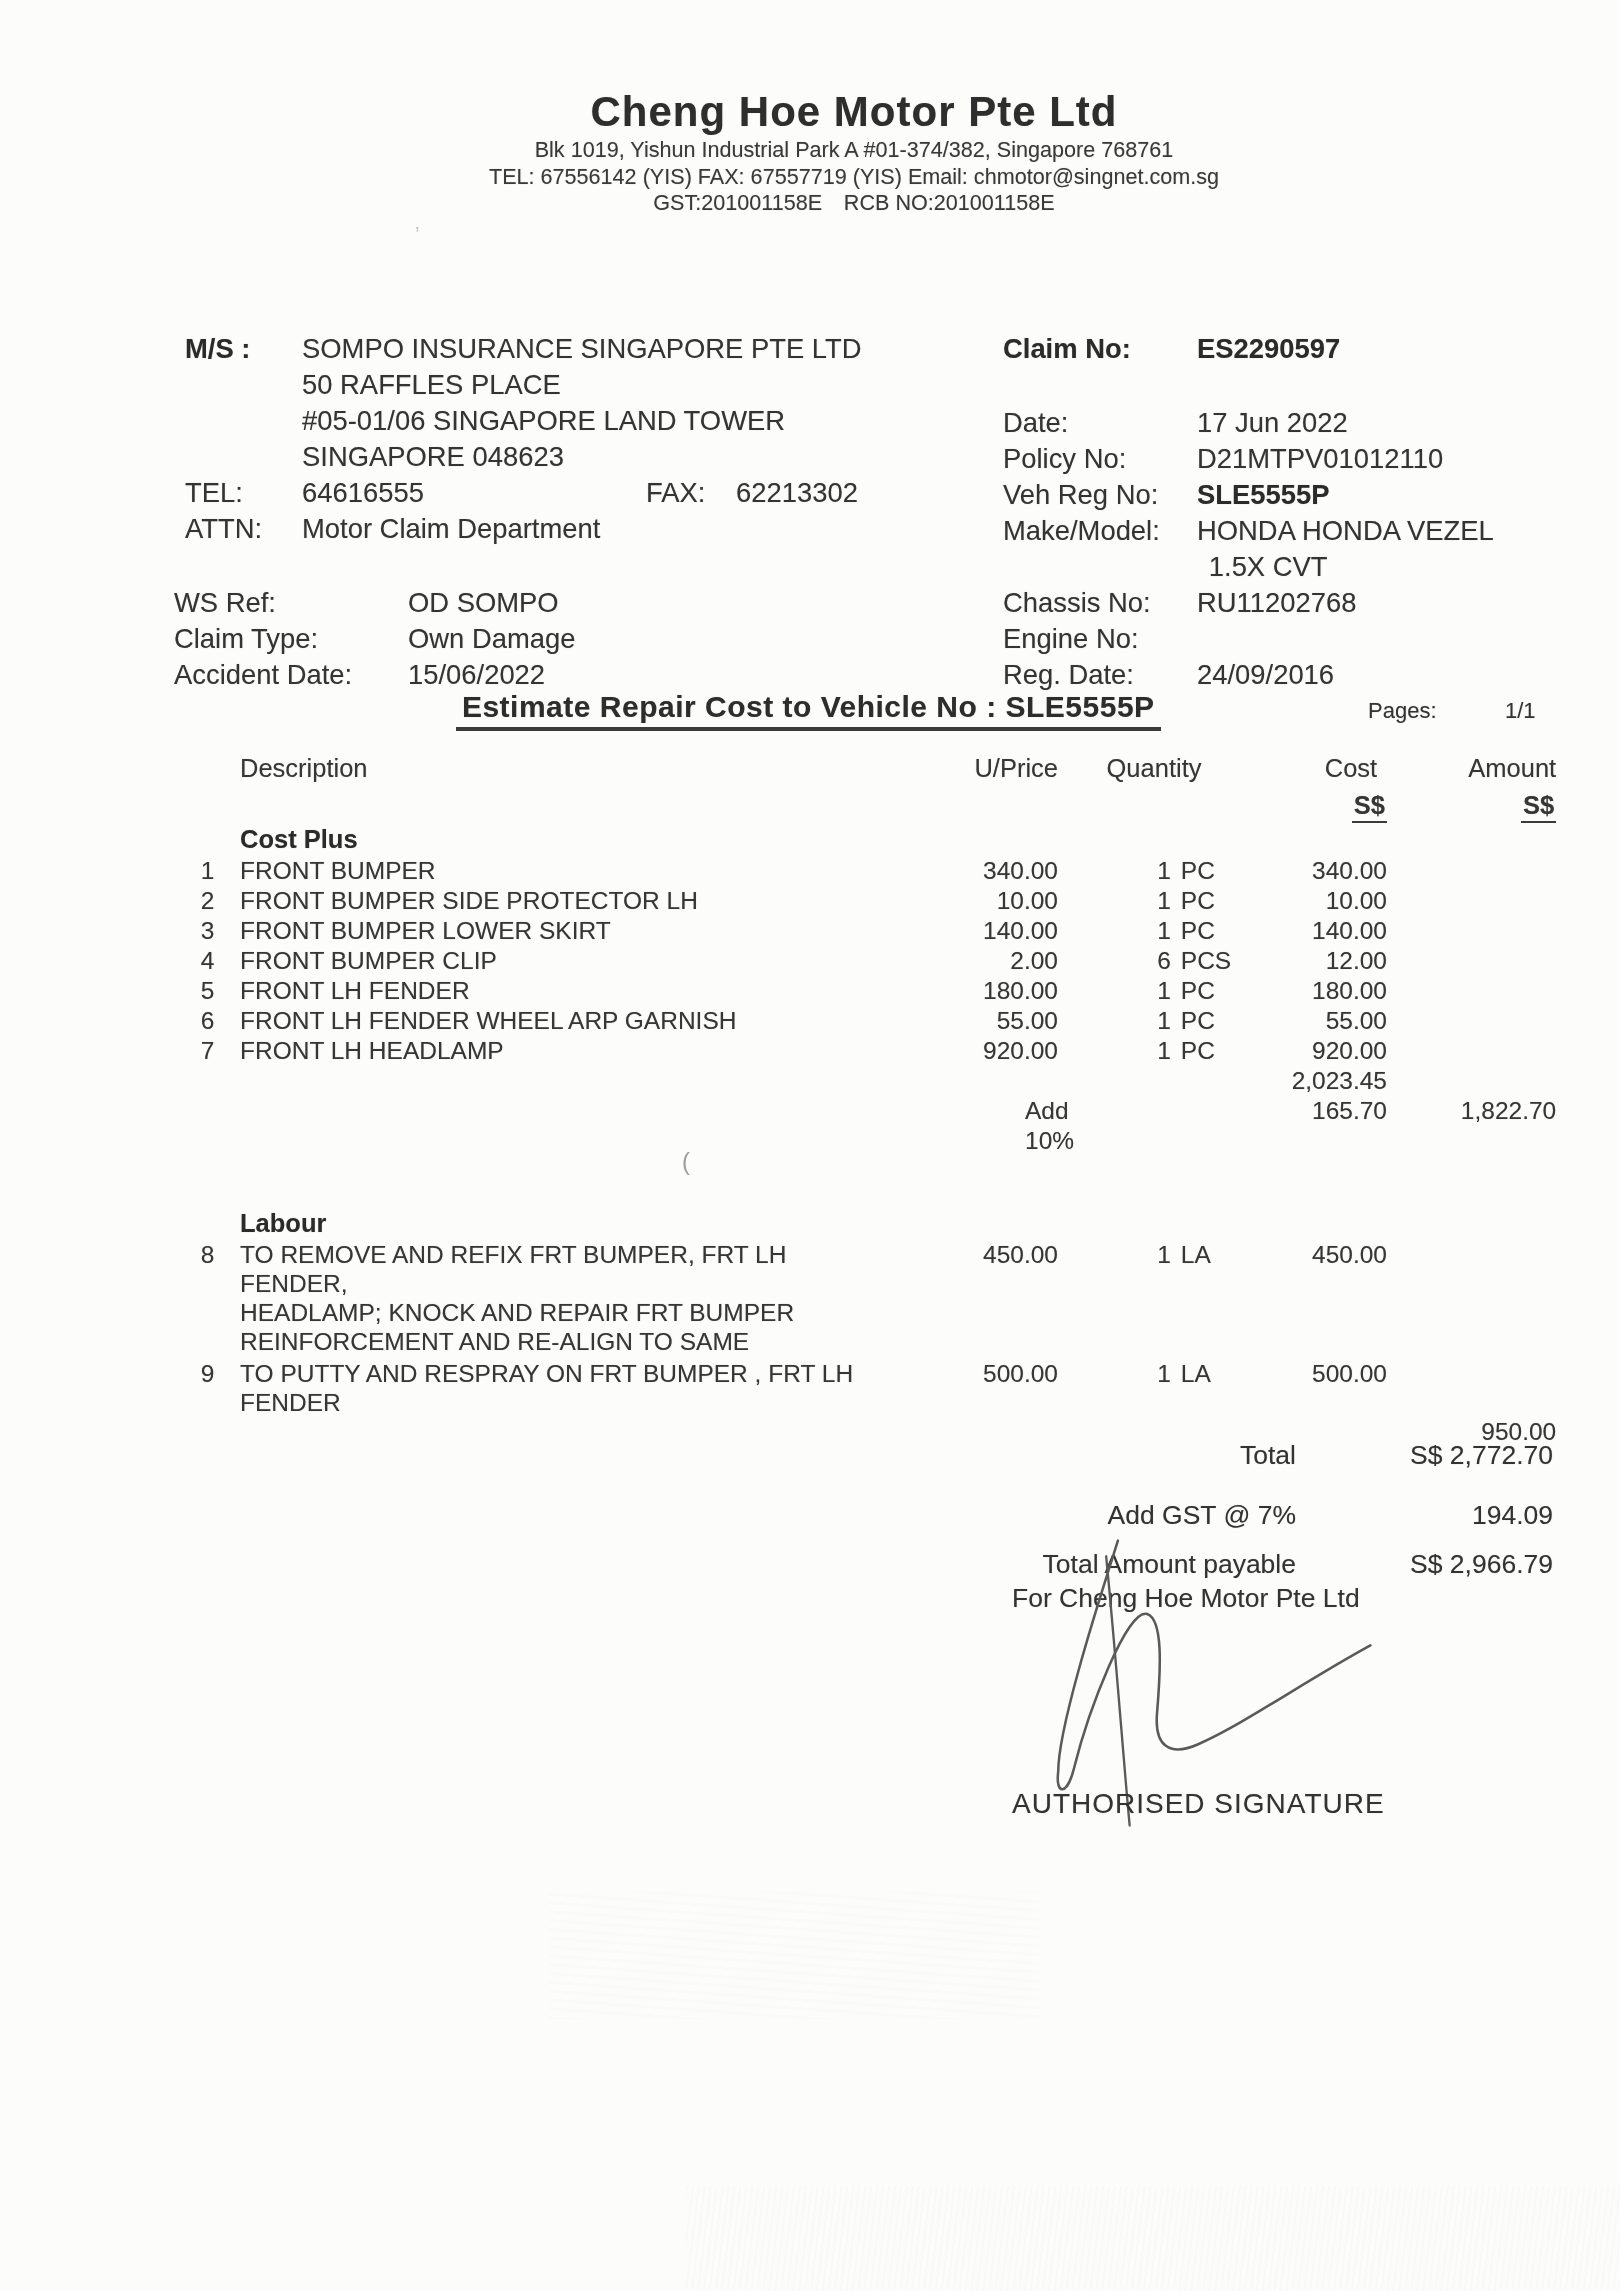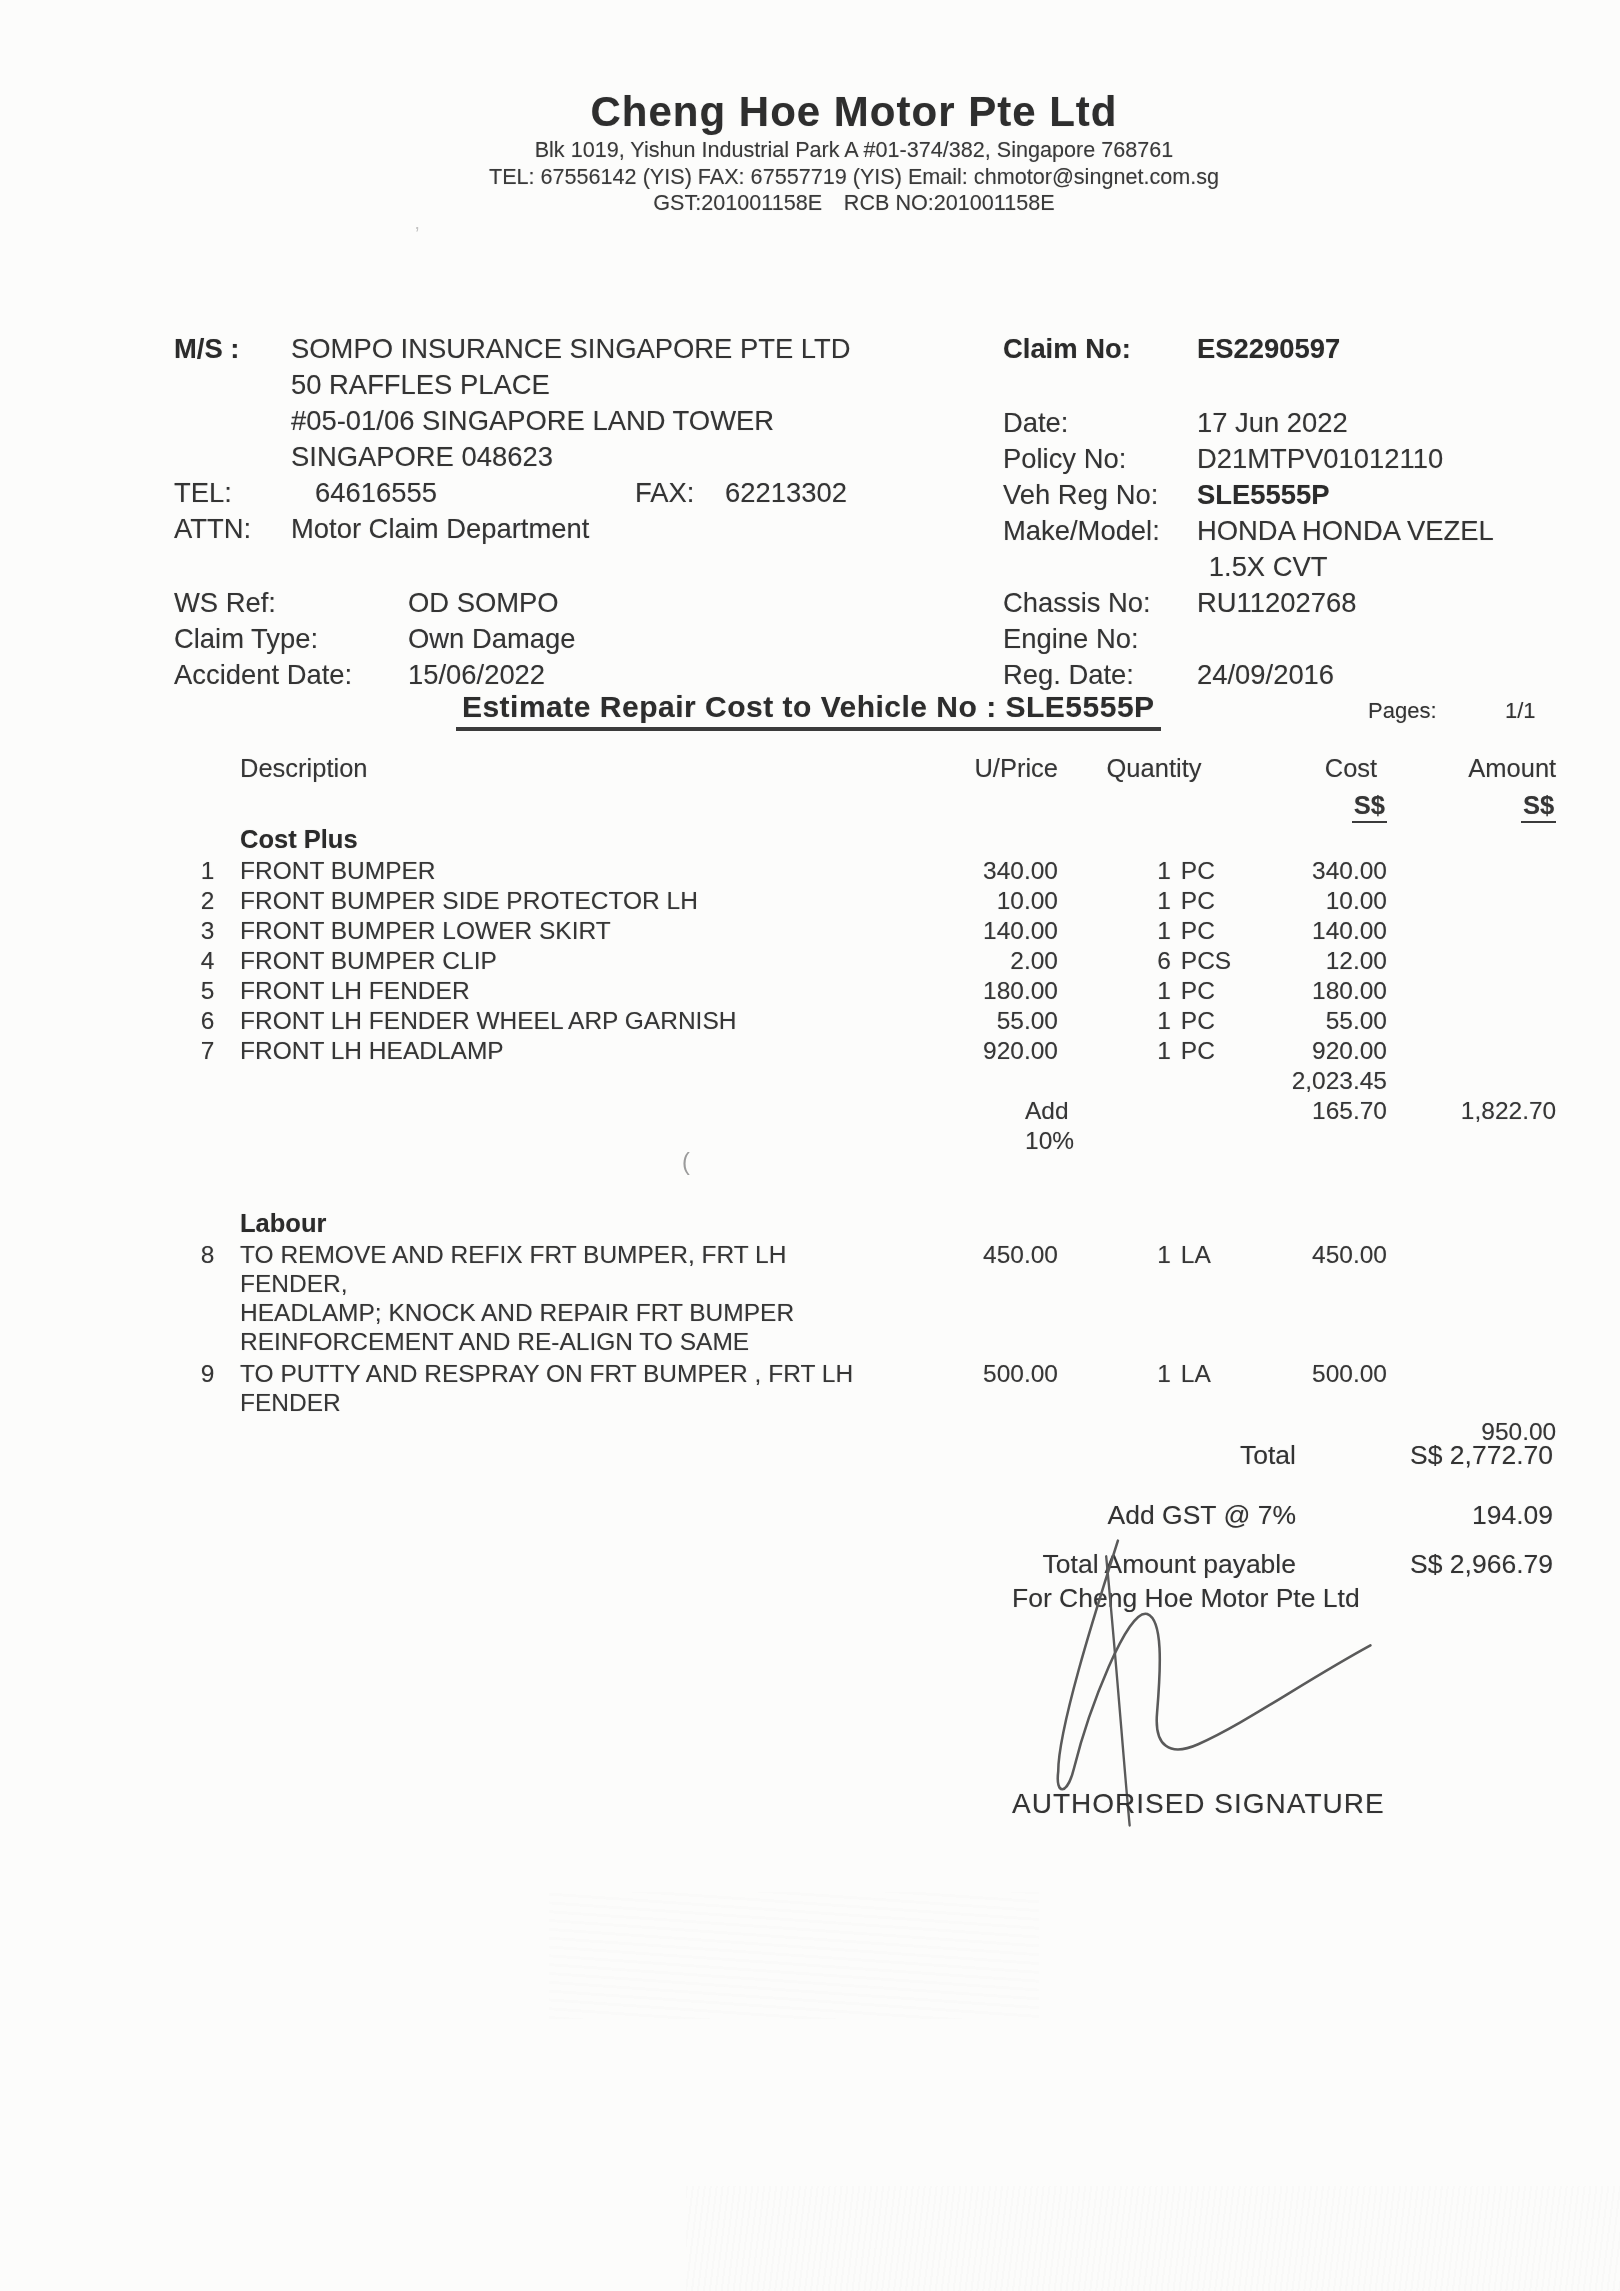--- a/index.html
+++ b/index.html
@@ -16,26 +16,26 @@
   .soft { text-shadow:0 0 1px rgba(70,70,70,0.35); }
 
   
   .letterhead { position:absolute; left:88px; right:0; top:86px; text-align:center; }
   .company-name { font-size:42px; font-weight:bold; color:#2e2e2e; line-height:51px; letter-spacing:1px; }
   .letterhead-line { font-size:21.6px; line-height:26.5px; color:#3a3a3a; }
 
   
   .info { font-size:27.4px; line-height:36px; color:#343434; }
   .grid-rows .row { display:grid; }
-  .recipient { position:absolute; left:174px; top:331px; width:745px; }
+  .recipient { position:absolute; left:185px; top:331px; width:745px; }
   .recipient .row { grid-template-columns:117px 1fr; }
   .telrow { position:relative; height:36px; }
   .telrow span { position:absolute; top:0; }
   .tel-label { left:0; }
-  .tel-value { left:117px;margin-left:24px; }
+  .tel-value { left:117px; }
   .fax-label { left:461px; }
   .fax-value { left:551px; }
 
   .ws-block { position:absolute; left:174px; top:585px; width:686px; }
   .ws-block .row { grid-template-columns:234px 1fr; }
 
   .claim-a { position:absolute; left:1003px; top:331px; width:588px; }
   .claim-b { position:absolute; left:1003px; top:405px; width:588px; }
   .claim-c { position:absolute; left:1003px; top:585px; width:588px; }
   .claim-a .row, .claim-b .row, .claim-c .row { grid-template-columns:194px 1fr; }

